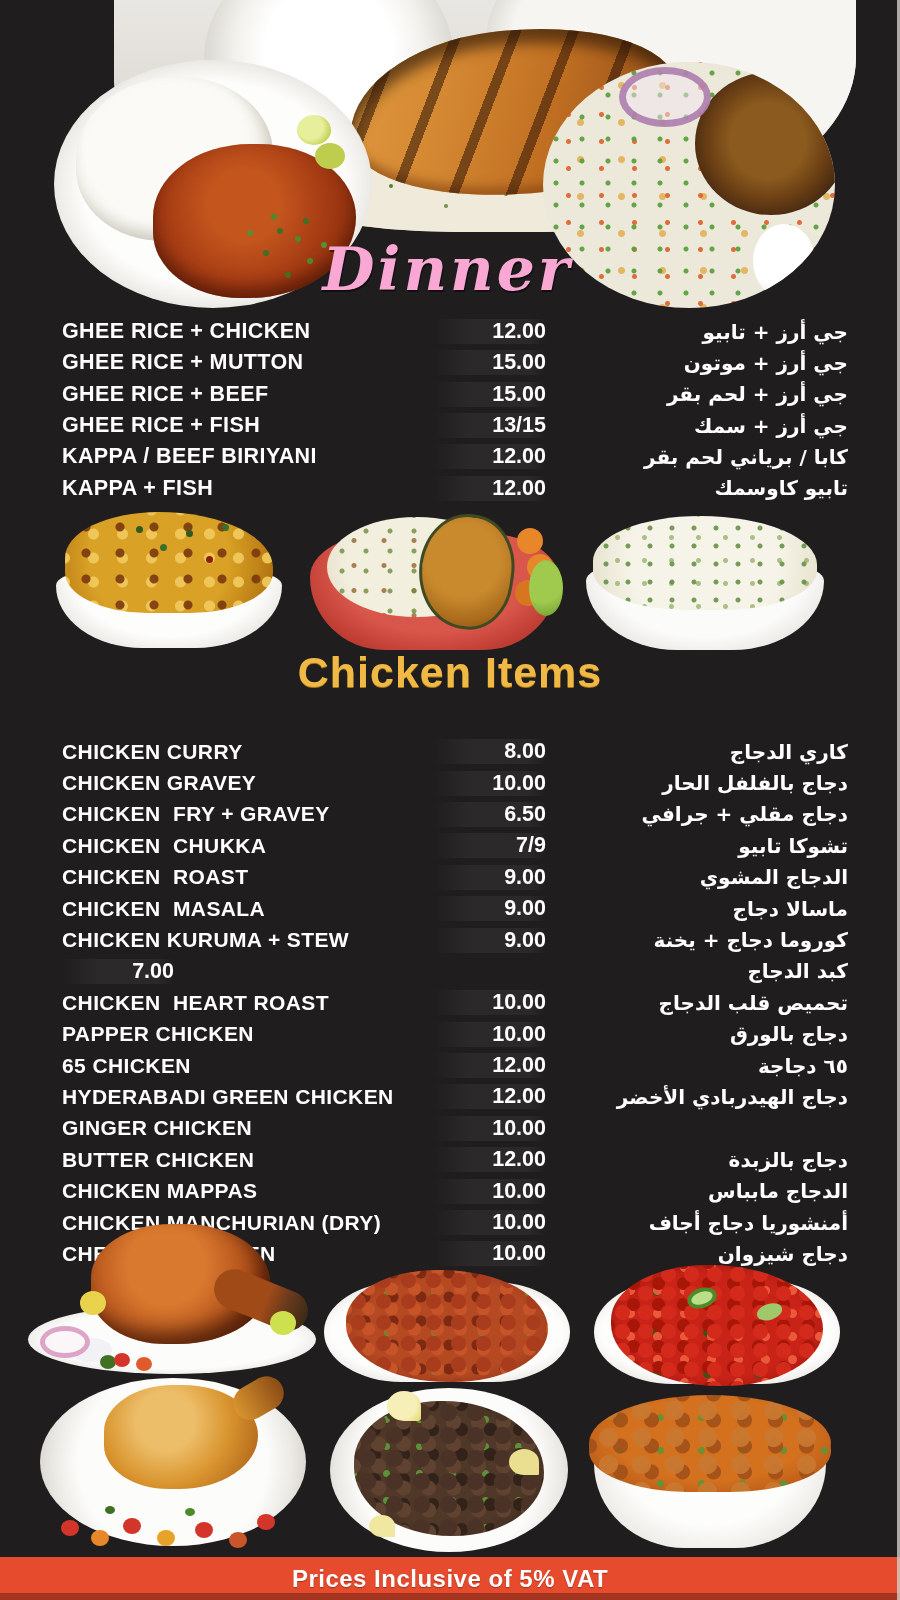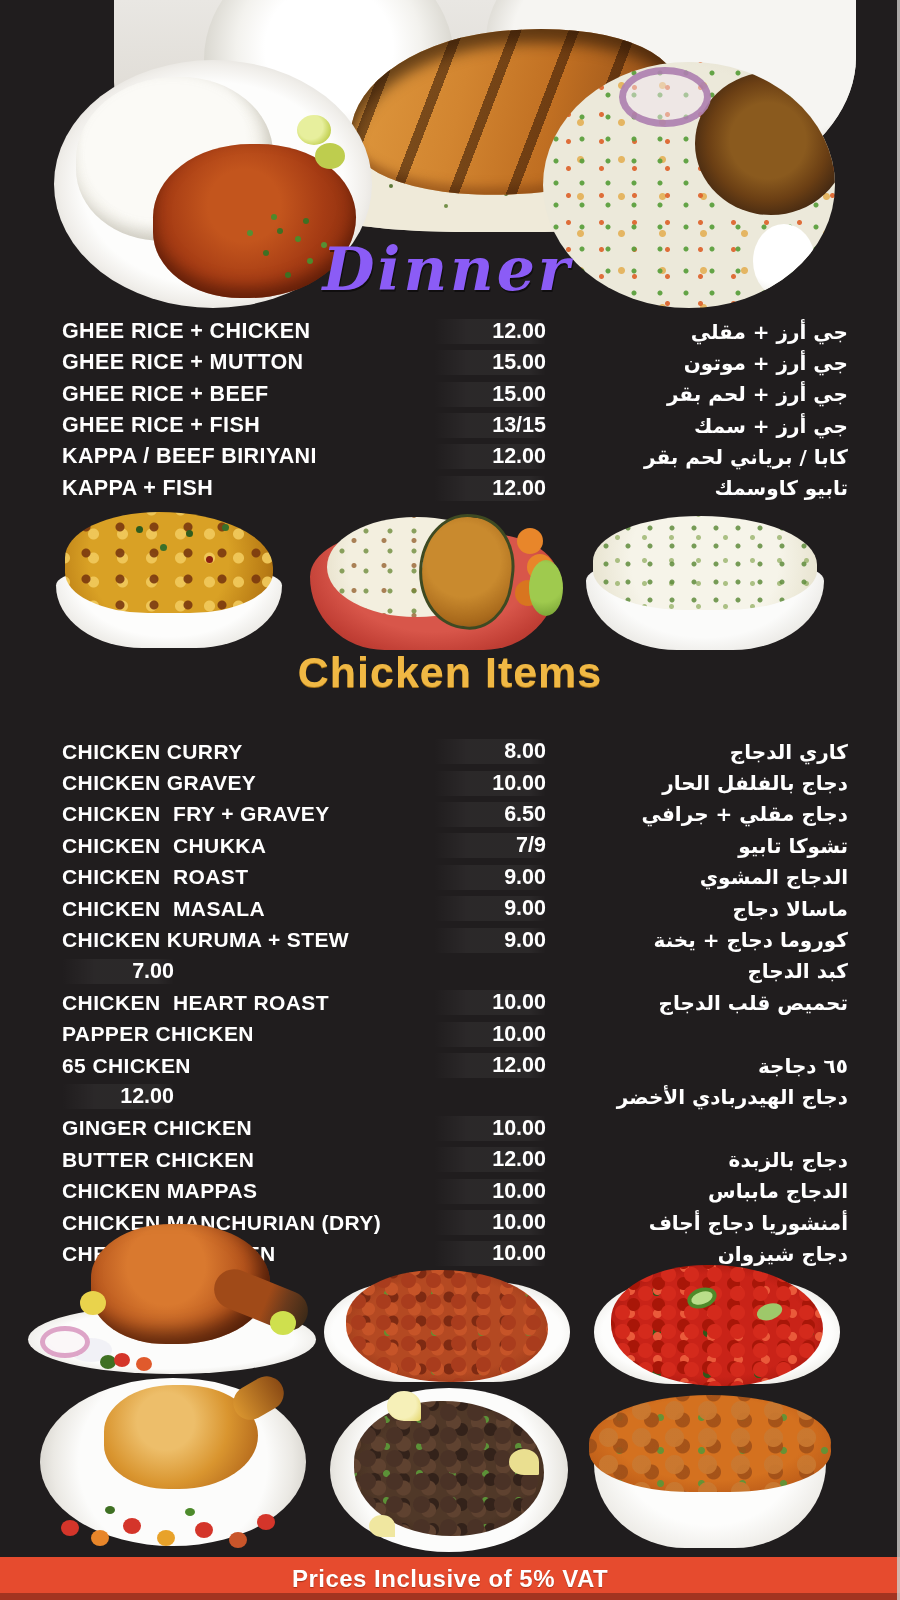--- a/index.html
+++ b/index.html
@@ -56,21 +56,21 @@
   .plate-right .kadai{position:absolute;right:-4%;top:4%;width:52%;height:58%;border-radius:50%;
     background:radial-gradient(circle at 48% 48%,#8a5a1e 0 35%,#6b3f14 55%,#4a2c12 70%,#2e2019 78%,#54493e 86%,#241b15 100%);}
   .plate-right .egg{position:absolute;right:7%;bottom:4%;width:62px;height:74px;border-radius:50%;
     background:radial-gradient(circle at 40% 35%,#ffffff 0 55%,#e9e7e0 85%,#d2cfc6 100%);}
   .plate-right .onion{position:absolute;left:26%;top:2%;width:78px;height:46px;border-radius:50%;
     border:7px solid rgba(168,120,170,.85);background:rgba(240,230,240,.5);}
 
   
   .title-dinner{position:absolute;left:50%;transform:translateX(-51%);top:234px;
     font-family:"DejaVu Serif",serif;font-style:italic;font-weight:bold;font-size:60px;
-    color:#8b5cf6;letter-spacing:3px;text-shadow:1px 2px 0 rgba(0,0,0,.5);}
+    color:#f9a8d4;letter-spacing:3px;text-shadow:1px 2px 0 rgba(0,0,0,.5);}
   .title-chicken{position:absolute;left:50%;transform:translateX(-50%);top:648px;
     font-weight:bold;font-size:43px;color:#f0b844;letter-spacing:1px;
     text-shadow:0 1px 0 #a87418;}
 
   
   .list{position:absolute;left:62px;width:786px;}
   .list-dinner{top:316px;}
   .list-chicken{top:736px;}
   .row{display:flex;align-items:center;}
   .list-dinner .row{height:31.3px;}
@@ -231,21 +231,21 @@
     <div class="egg"></div>
     <div class="onion"></div>
   </div>
 
   <div class="title-dinner">Dinner</div>
 
   <div class="list list-dinner">
       <div class="row">
     <span class="en">GHEE RICE + CHICKEN</span>
     <span class="price">12.00</span>
-    <span class="ar">جي أرز + مقلي</span>
+    <span class="ar">جي أرز + تابيو</span>
   </div>
       <div class="row">
     <span class="en">GHEE RICE + MUTTON</span>
     <span class="price">15.00</span>
     <span class="ar">جي أرز + موتون</span>
   </div>
       <div class="row">
     <span class="en">GHEE RICE + BEEF</span>
     <span class="price">15.00</span>
     <span class="ar">جي أرز + لحم بقر</span>
@@ -326,27 +326,29 @@
     <span class="ar">كبد الدجاج</span>
   </div>
       <div class="row">
     <span class="en">CHICKEN  HEART ROAST</span>
     <span class="price">10.00</span>
     <span class="ar">تحميص قلب الدجاج</span>
   </div>
       <div class="row">
     <span class="en">PAPPER CHICKEN</span>
     <span class="price">10.00</span>
+    <span class="ar">دجاج بالورق</span>
   </div>
       <div class="row">
     <span class="en">65 CHICKEN</span>
     <span class="price">12.00</span>
     <span class="ar">٦٥ دجاجة</span>
   </div>
       <div class="row">
+    <span class="en">HYDERABADI GREEN CHICKEN</span>
     <span class="price">12.00</span>
     <span class="ar">دجاج الهيدربادي الأخضر</span>
   </div>
       <div class="row">
     <span class="en">GINGER CHICKEN</span>
     <span class="price">10.00</span>
   </div>
       <div class="row">
     <span class="en">BUTTER CHICKEN</span>
     <span class="price">12.00</span>

